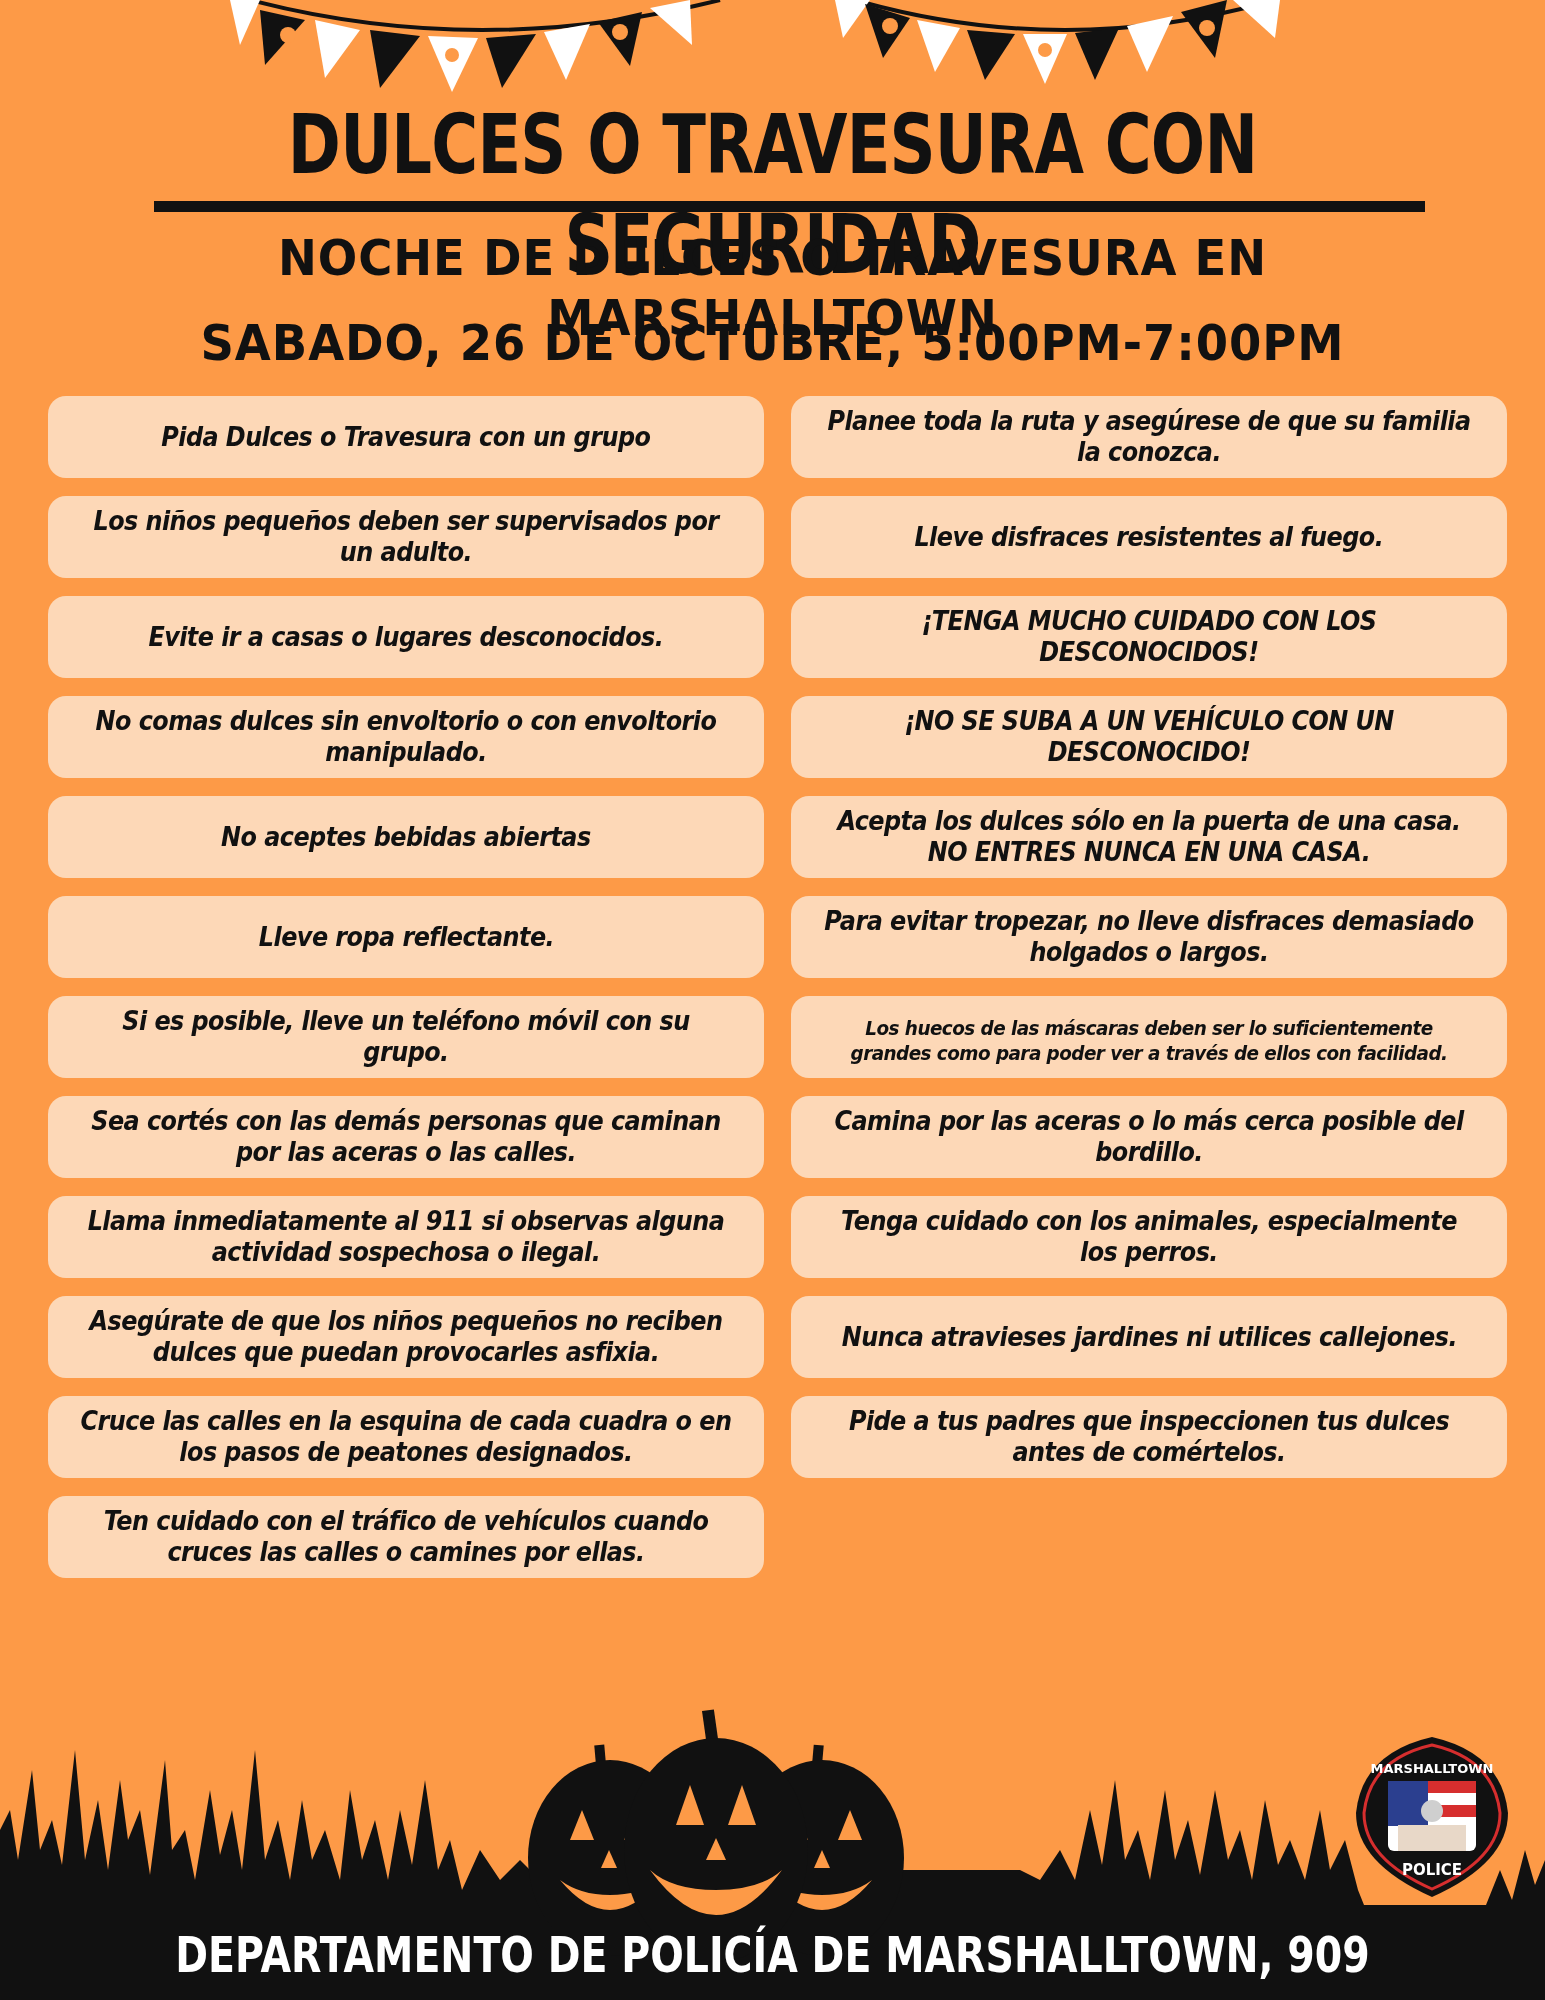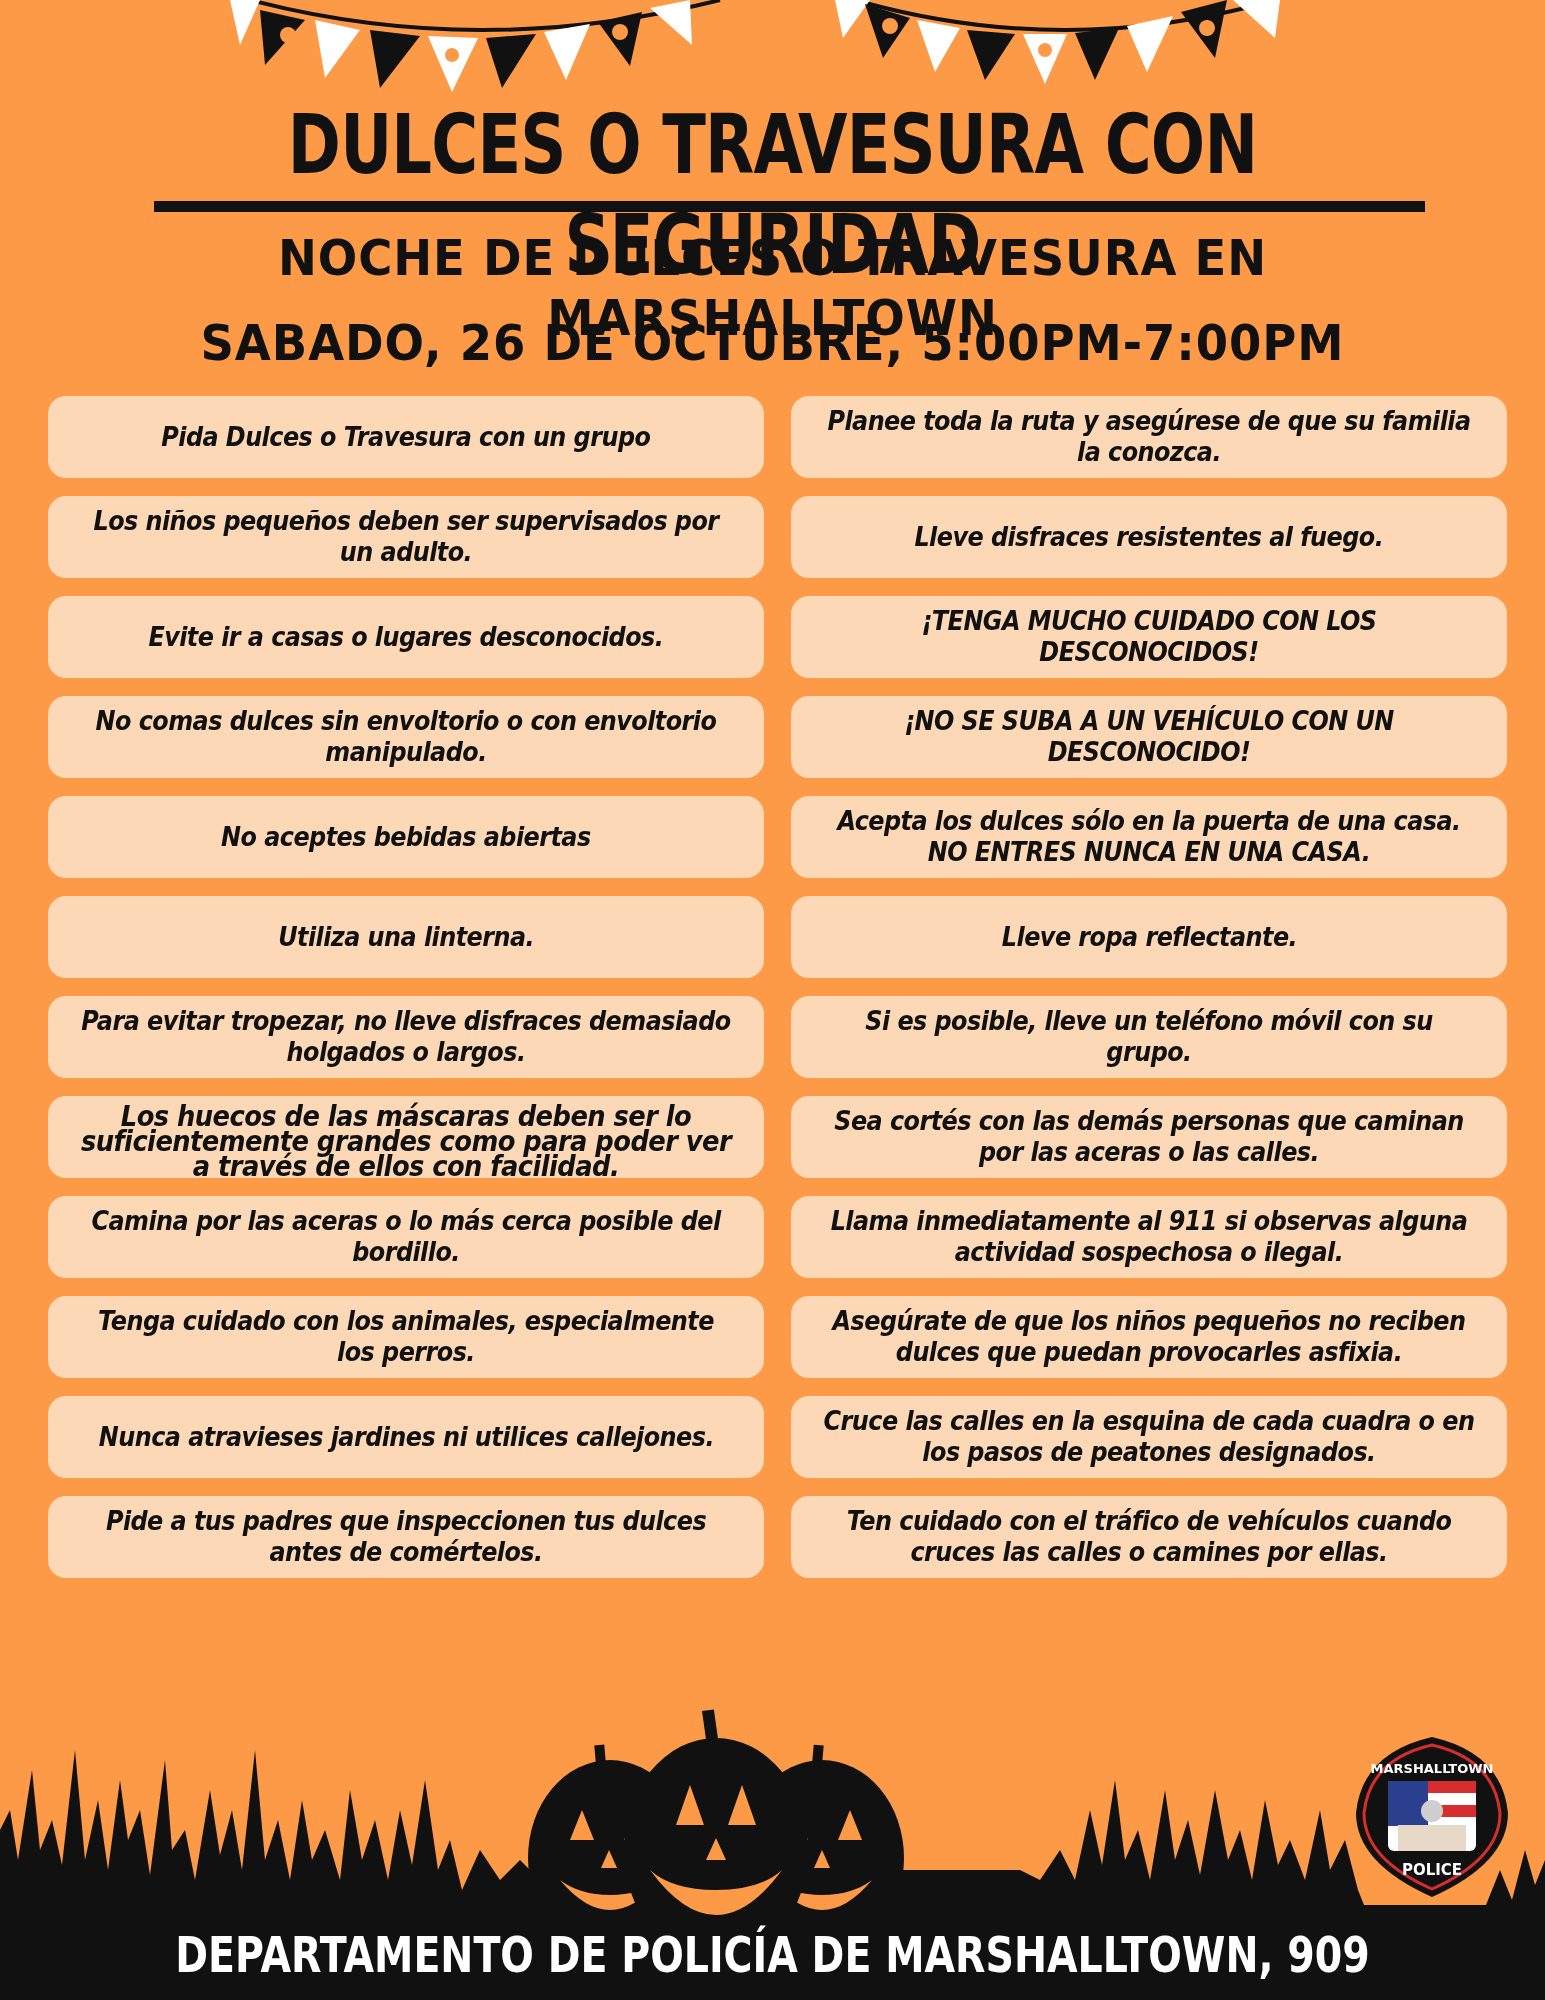--- a/index.html
+++ b/index.html
@@ -60,21 +60,21 @@
     text-align: center;
     padding: 0 4px;
     color: #111;
     font-family: "DejaVu Sans", sans-serif;
     font-weight: bold;
     font-size: 26px;
     line-height: 31px;
     letter-spacing: -0.6px;
   }
   .tip span { display: block; transform: scaleX(0.92); }
-  .tip.small { font-size: 28px; line-height: 25px; padding-top: 8px; }
+  .tip.small { font-size: 20px; line-height: 25px; padding-top: 8px; }
 
   
   .scene { position: absolute; left: 0; top: 1690px; width: 1545px; height: 310px; }
   .scene svg { display: block; }
 
   .badge { position: absolute; left: 1352px; top: 1733px; width: 160px; height: 168px; }
 
   .footer-text {
     position: absolute; left: 0; width: 1545px; top: 1920px;
     text-align: center;
@@ -163,23 +163,20 @@
         <span>¡NO SE SUBA A UN VEHÍCULO CON UN DESCONOCIDO!</span>
       </div>
 
     <div class="tip">
         <span>No aceptes bebidas abiertas</span>
       </div>
     <div class="tip">
         <span>Acepta los dulces sólo en la puerta de una casa. NO ENTRES NUNCA EN UNA CASA.</span>
       </div>
 
-    <div class="tip">
-        <span>Utiliza una linterna.</span>
-      </div>
 
     <div class="tip">
         <span>Lleve ropa reflectante.</span>
       </div>
 
     <div class="tip">
         <span>Para evitar tropezar, no lleve disfraces demasiado holgados o largos.</span>
       </div>
     <div class="tip">
         <span>Si es posible, lleve un teléfono móvil con su grupo.</span>

